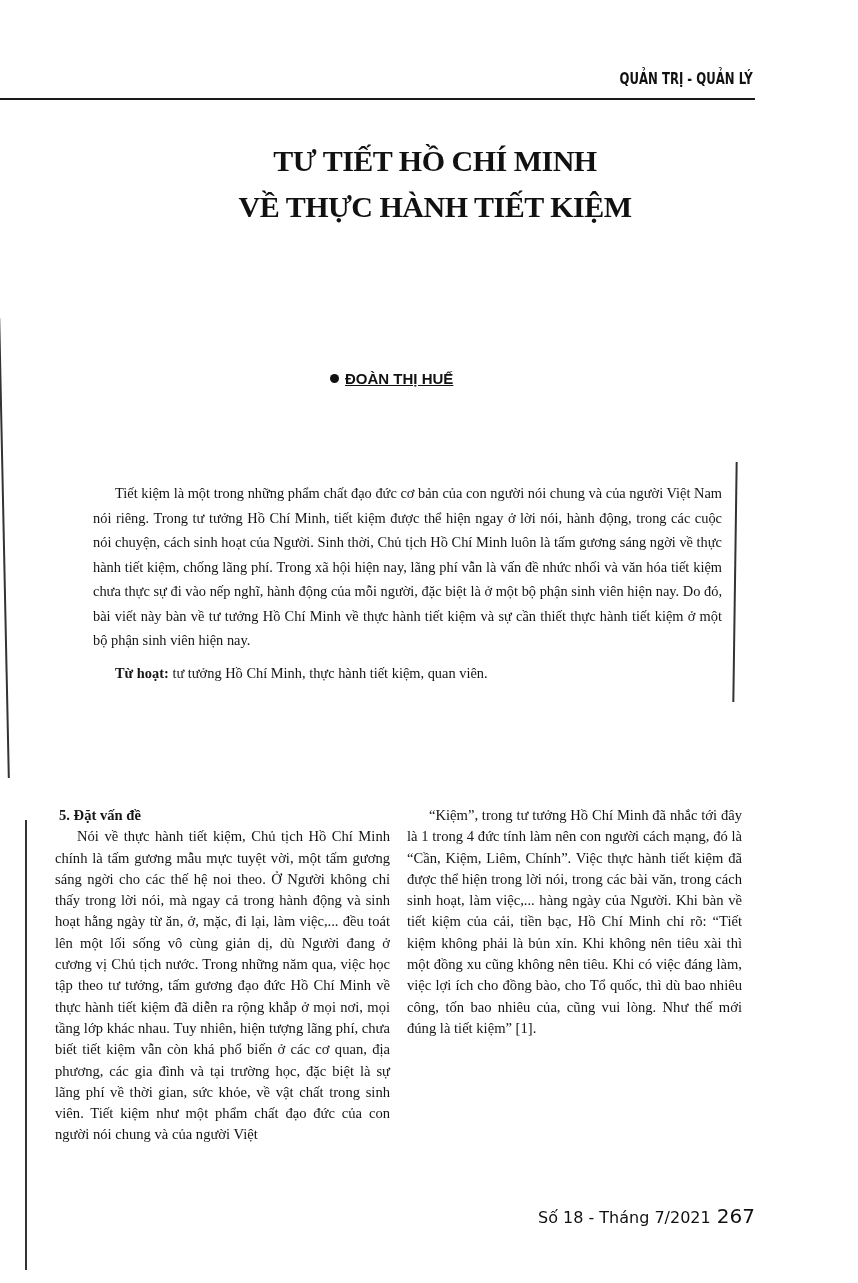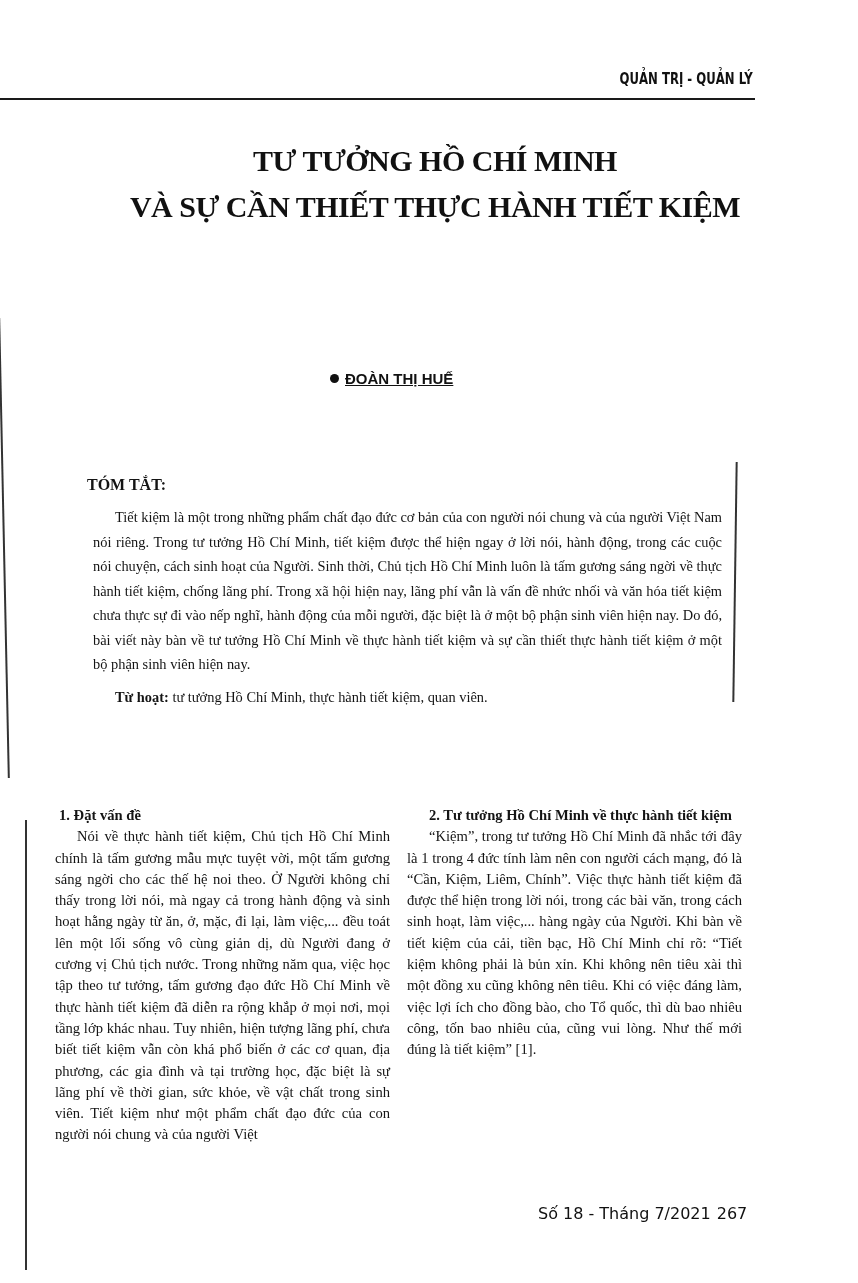--- a/index.html
+++ b/index.html
@@ -33,51 +33,49 @@
   .col.left { left: 55px; }
   .col.right { left: 407px; }
   .col p { margin: 0; text-indent: 22px; }
   .col .h { font-weight: bold; text-indent: 0; margin-left: 4px; }
   .col .h2 { font-weight: bold; text-indent: 22px; }
   .footer {
     position: absolute; left: 538px; top: 1204px;
     font-family: "DejaVu Sans", sans-serif; font-size: 16px; color: #111; white-space: nowrap;
   }
   .footer .issue { font-weight: normal; }
-  .footer .page { margin-left: 6px; font-size: 16px; margin-top: 30px; }
+  .footer .page { margin-left: 6px; font-size: 20px; margin-top: 30px; }
   .vline { position: absolute; background: #333; width: 1.5px; }
 </style>
 </head>
 <body>
 
 <div class="header-rule"></div>
 <div class="section-label">QUẢN TRỊ - QUẢN LÝ</div>
 
 <div class="title">
-  <div>TƯ TƯỞNG HỒ CHÍ MINH</div>
-  <div>VÀ SỰ CẦN THIẾT THỰC HÀNH TIẾT KIỆM</div>
+  <div>TƯ TIẾT HỒ CHÍ MINH</div>
+  <div>VỀ THỰC HÀNH TIẾT KIỆM</div>
 </div>
 
 <div class="author">
   <span class="bullet"></span><span>ĐOÀN THỊ HUẾ</span>
 </div>
 
 <div class="abstract">
-  <div class="heading">TÓM TẮT:</div>
   <p>Tiết kiệm là một trong những phẩm chất đạo đức cơ bản của con người nói chung và của người Việt Nam nói riêng. Trong tư tưởng Hồ Chí Minh, tiết kiệm được thể hiện ngay ở lời nói, hành động, trong các cuộc nói chuyện, cách sinh hoạt của Người. Sinh thời, Chủ tịch Hồ Chí Minh luôn là tấm gương sáng ngời về thực hành tiết kiệm, chống lãng phí. Trong xã hội hiện nay, lãng phí vẫn là vấn đề nhức nhối và văn hóa tiết kiệm chưa thực sự đi vào nếp nghĩ, hành động của mỗi người, đặc biệt là ở một bộ phận sinh viên hiện nay. Do đó, bài viết này bàn về tư tưởng Hồ Chí Minh về thực hành tiết kiệm và sự cần thiết thực hành tiết kiệm ở một bộ phận sinh viên hiện nay.</p>
   <p><span class="kw-label">Từ hoạt:</span><span> tư tưởng Hồ Chí Minh, thực hành tiết kiệm, quan viên.</span></p>
 </div>
 
 <div class="col left">
-  <p class="h">1. Đặt vấn đề</p>
+  <p class="h">5. Đặt vấn đề</p>
   <p>Nói về thực hành tiết kiệm, Chủ tịch Hồ Chí Minh chính là tấm gương mẫu mực tuyệt vời, một tấm gương sáng ngời cho các thế hệ noi theo. Ở Người không chỉ thấy trong lời nói, mà ngay cả trong hành động và sinh hoạt hằng ngày từ ăn, ở, mặc, đi lại, làm việc,... đều toát lên một lối sống vô cùng giản dị, dù Người đang ở cương vị Chủ tịch nước. Trong những năm qua, việc học tập theo tư tưởng, tấm gương đạo đức Hồ Chí Minh về thực hành tiết kiệm đã diễn ra rộng khắp ở mọi nơi, mọi tầng lớp khác nhau. Tuy nhiên, hiện tượng lãng phí, chưa biết tiết kiệm vẫn còn khá phổ biến ở các cơ quan, địa phương, các gia đình và tại trường học, đặc biệt là sự lãng phí về thời gian, sức khỏe, về vật chất trong sinh viên. Tiết kiệm như một phẩm chất đạo đức của con người nói chung và của người Việt</p>
 </div>
 
 <div class="col right">
-  <p class="h2">2. Tư tưởng Hồ Chí Minh về thực hành tiết kiệm</p>
   <p>“Kiệm”, trong tư tưởng Hồ Chí Minh đã nhắc tới đây là 1 trong 4 đức tính làm nên con người cách mạng, đó là “Cần, Kiệm, Liêm, Chính”. Việc thực hành tiết kiệm đã được thể hiện trong lời nói, trong các bài văn, trong cách sinh hoạt, làm việc,... hàng ngày của Người. Khi bàn về tiết kiệm của cải, tiền bạc, Hồ Chí Minh chỉ rõ: “Tiết kiệm không phải là bủn xỉn. Khi không nên tiêu xài thì một đồng xu cũng không nên tiêu. Khi có việc đáng làm, việc lợi ích cho đồng bào, cho Tổ quốc, thì dù bao nhiêu công, tốn bao nhiêu của, cũng vui lòng. Như thế mới đúng là tiết kiệm” [1].</p>
 </div>
 
 <div class="footer">
   <span class="issue">Số 18</span><span> - Tháng 7/2021</span><span class="page">267</span>
 </div>
 
 <div class="vline" style="left:3px; top:318px; height:460px; transform:rotate(-1.2deg);"></div>
 <div class="vline" style="left:25px; top:820px; height:450px;"></div>
 <div class="vline" style="left:734px; top:462px; height:240px; transform:rotate(0.8deg);"></div>

